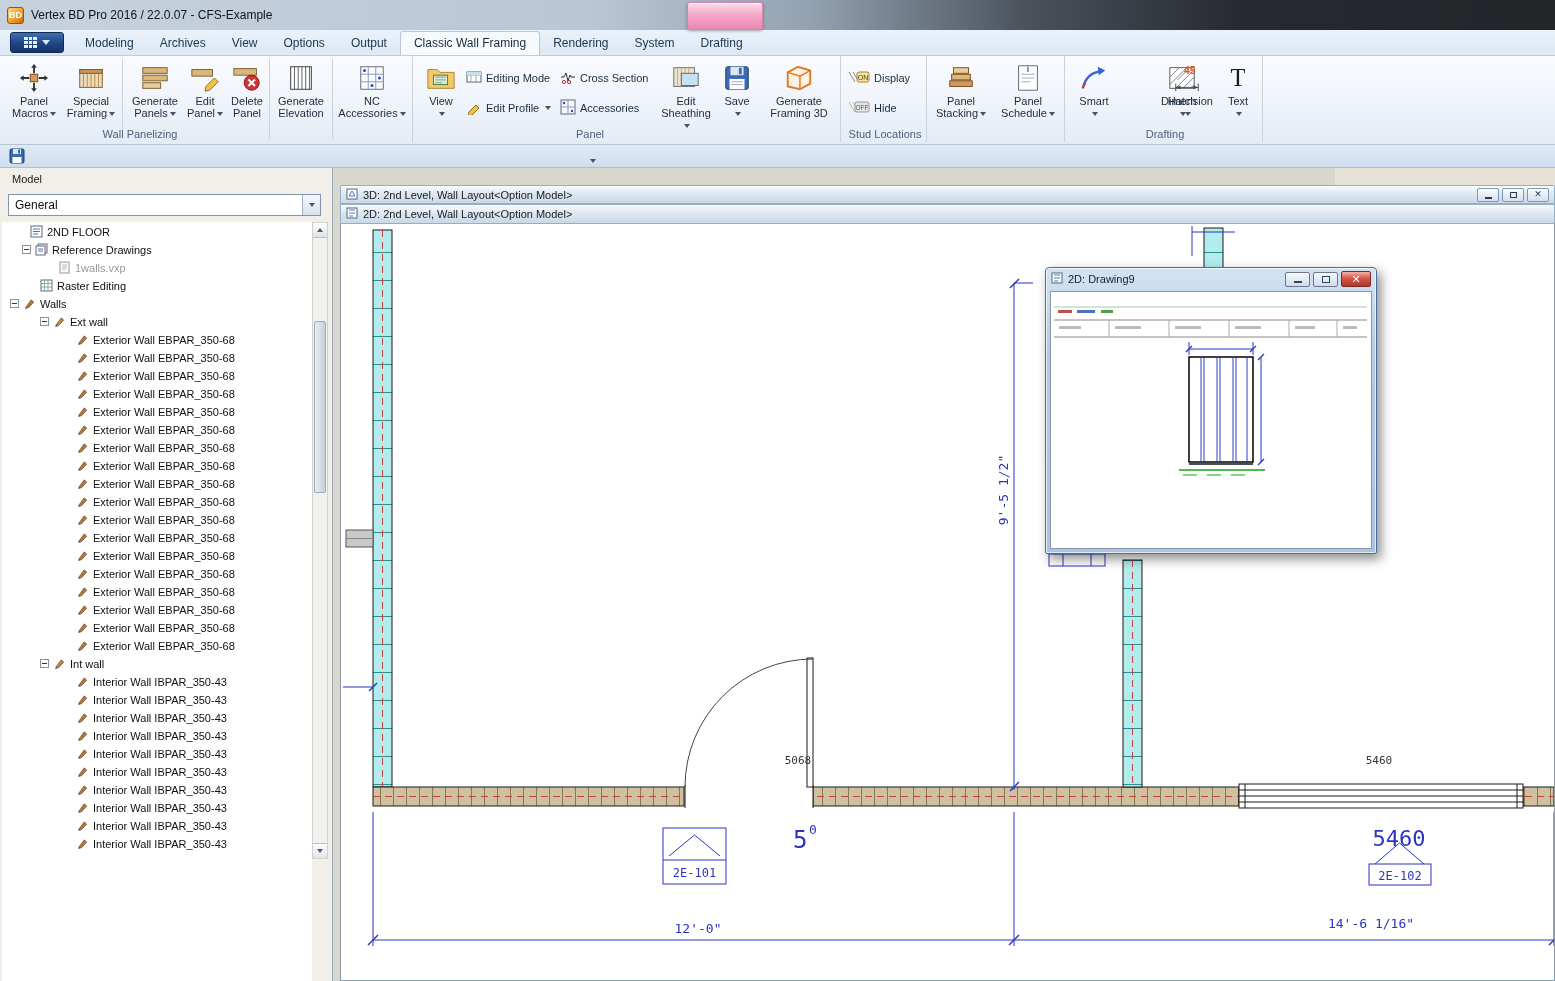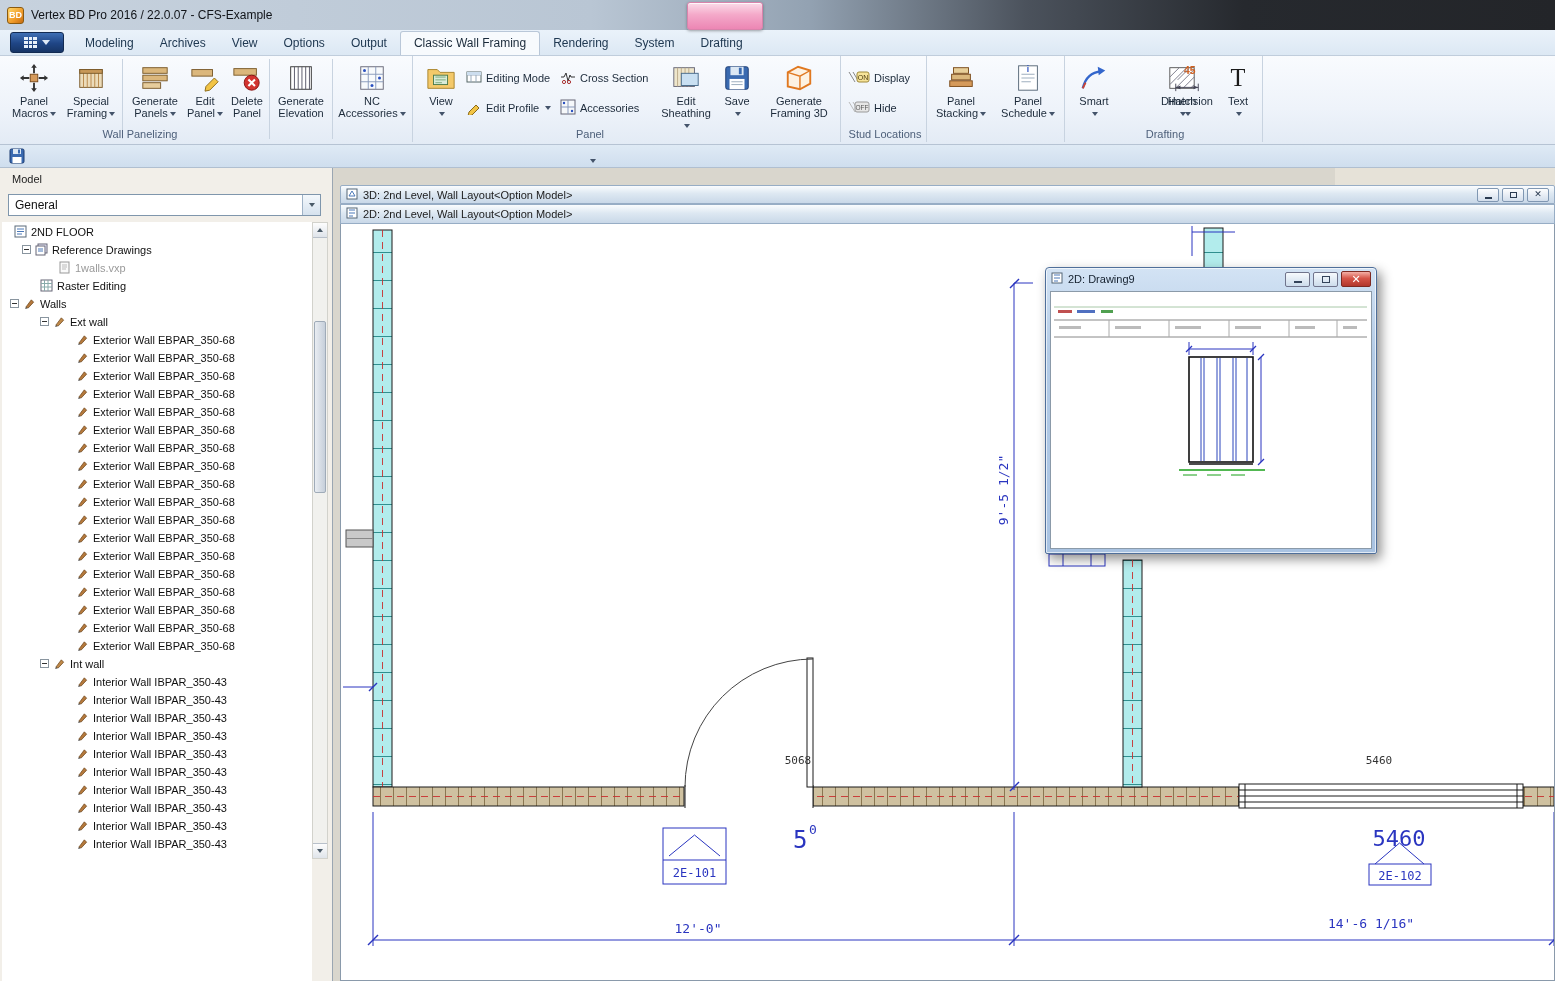--- a/index.html
+++ b/index.html
@@ -396,21 +396,21 @@
   <div class="sidebar">
     <div class="sb-header statictext">Model</div>
     <div class="sb-select">
       <span>General</span>
       <span class="arrowbox">
           <span class="tri-dn"></span>
         </span>
     </div>
 
     <div class="tree">
-      <div class="trow" style="padding-left:12px">
+      <div class="trow" style="padding-left:28px">
         <span class="ticon">
             <svg viewBox="0 0 13 13" width="13" height="13">
               <rect x="1" y="1" width="11" height="11" fill="#fff" stroke="#5a6a7a"></rect>
               <path d="M3 4h7M3 6.5h7M3 9h5" stroke="#4a78b8" fill="none"></path>
             </svg>
           </span>
         <span class="tlabel">2ND FLOOR</span>
       </div>
       <div class="trow" style="padding-left:20px">
         <span class="exp"></span>

